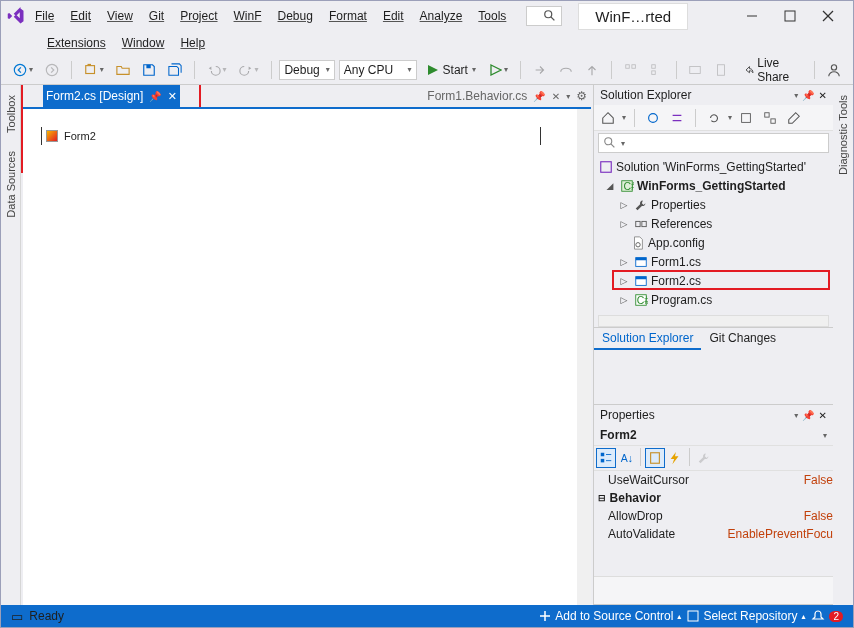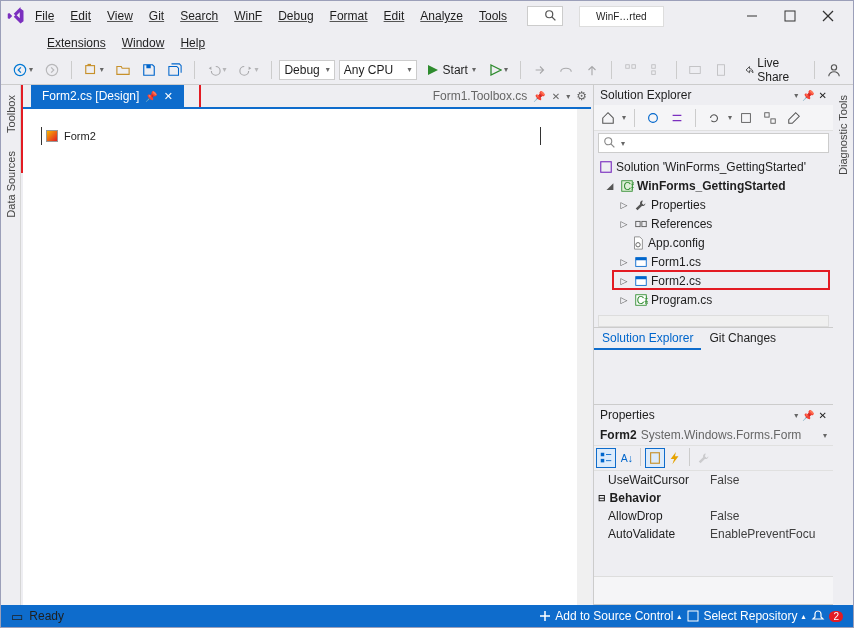--- a/index.html
+++ b/index.html
@@ -6,21 +6,21 @@
 body { width: 854px; height: 628px; background: #eeeef2; overflow: hidden; }
 .window { display: flex; flex-direction: column; height: 100%; border: 1px solid #9b9fb9; background: #eeeef2; }
 
 
 .titlebar { height: 30px; display: flex; align-items: center; padding: 0 6px; gap: 4px; }
 .vs-logo { width: 18px; height: 18px; display:flex; align-items:center; justify-content:center; }
 .vs-logo svg { width: 18px; height: 18px; }
 .menu-item { padding: 4px 6px; cursor: default; }
 .menu-item span { text-decoration: underline; text-decoration-color: #555; }
 .search-box { width: 36px; height: 20px; border: 1px solid #ccc; background:#fff; display:flex; align-items:center; justify-content:flex-end; padding:0 4px; margin-left:10px; }
-.title-project { margin-left: 12px; padding: 4px 16px; background:#fff; border:1px solid #ddd; font-size:10px; }
+.title-project { margin-left: 12px; padding: 4px 16px; background:#fff; border:1px solid #ddd; font-size:15px; }
 .win-btns { margin-left:auto; display:flex; gap:0; }
 .win-btn { width: 38px; height: 24px; display:flex; align-items:center; justify-content:center; cursor:default; }
 
 .menubar2 { height: 24px; display:flex; align-items:center; padding: 0 40px; gap: 4px; }
 
 
 .toolbar { height: 30px; display:flex; align-items:center; padding: 0 8px; gap: 4px; border-bottom: 1px solid #ccc; }
 .tbtn { padding: 2px 4px; display:flex; align-items:center; gap:2px; cursor:default; }
 .tsep { width:1px; height:18px; background:#ccc; margin: 0 4px; }
 .combo { height: 20px; border: 1px solid #ccc; background:#fff; display:flex; align-items:center; padding: 0 4px; gap:6px; }
@@ -31,21 +31,21 @@
 
 .body-area { flex:1; display:flex; overflow:hidden; }
 .left-rails { width: 20px; background:#eeeef2; display:flex; flex-direction:column; align-items:center; padding-top:4px; gap:6px; border-right:1px solid #d6d6d6;}
 .rail-tab { writing-mode: vertical-rl; transform: rotate(180deg); padding:6px 2px; color:#444; font-size:11px; }
 .center-col { flex:1; display:flex; flex-direction:column; min-width:0; }
 .right-col { width: 240px; display:flex; flex-direction:column; border-left:1px solid #ccc; }
 .right-rails { width: 20px; background:#eeeef2; display:flex; flex-direction:column; align-items:center; padding-top:4px; }
 
 
 .doc-tabs { height: 22px; display:flex; align-items:stretch; background:#eeeef2; padding-left:10px; position:relative; }
-.doc-tab { display:flex; align-items:center; padding: 0 10px; gap:6px; border:1px solid transparent; font-size:12px; }
+.doc-tab { display:flex; align-items:center; padding: 0 2px; gap:6px; border:1px solid transparent; font-size:12px;margin-left:12px; }
 .doc-tab.active { background:#0e6ccc; color:#fff; }
 .doc-tab.active .tab-text, .doc-tab.active .pin, .doc-tab.active .close { color:#fff; }
 .doc-right { margin-left:auto; display:flex; align-items:center; gap:6px; padding-right:6px; color:#666; }
 .highlight-red { position:absolute; border:2px solid #e31b23; pointer-events:none; }
 
 
 .designer-wrap { flex:1; display:flex; background:#fff; border-top:2px solid #0e6ccc; position:relative; margin: 0 2px; }
 .designer-scroll { flex:1; overflow:auto; padding:18px 0 0 18px; background:#fff; position:relative; }
 .form-canvas { width: 500px; height: 18px; border:1px solid #333; background:#fff; display:flex; align-items:center; }
 .form-titlebar { height:18px; background:#fff; display:flex; align-items:center; gap:6px; width:100%; padding:0 4px; }
@@ -73,21 +73,21 @@
 .panel-tab.active { color:#0066cc; border-bottom:2px solid #0e6ccc; }
 
 
 .prop-selector { padding:3px 6px; display:flex; gap:4px; align-items:center; font-size:12px; border-bottom:1px solid #e0e0e0; }
 .prop-toolbar { display:flex; gap:0; padding:2px 2px; border-bottom:1px solid #e0e0e0; }
 .prop-toolbar .ptool { border:1px solid transparent; }
 .prop-toolbar .ptool.on { border-color:#0e6ccc; background:#dcebfb; }
 .prop-grid { font-size:12px; }
 .prop-row { display:flex; height:18px; align-items:center; }
 .prop-name { width:110px; padding-left:14px; overflow:hidden; }
-.prop-val { flex:1; padding-left:6px; color:#404040; overflow:hidden; white-space:nowrap; }
+.prop-val { flex:1; padding-left:6px; color:#c2410c; overflow:hidden; white-space:nowrap;text-align:right; }
 .prop-cat { background:#eeeef2; padding-left:4px; display:flex; align-items:center; gap:4px; height:18px; font-weight:600; }
 
 
 .status-bar { height:22px; background:#0e6ccc; color:#fff; display:flex; align-items:center; padding:0 10px; font-size:12px; gap:6px; }
 .status-bar .spacer { flex:1; }
 .sb-item { display:flex; align-items:center; gap:4px; color:#fff; }
 .sb-item * { color:#fff; }
 
 .carrot { font-size:8px; color:#666; }
 .ic { width:14px; height:14px; }
@@ -101,21 +101,21 @@
   <div class="titlebar">
     <span class="vs-logo">
       <svg viewBox="0 0 24 24">
           <path fill="#7b2fbf" d="M18 2l4 3v14l-4 3-9-9 3-3 5 5V7l-5 5-3-3 9-9zM3 8l4 4-4 4-2-1V9l2-1z"></path>
         </svg>
     </span>
     <div class="menu-item"><span>File</span></div>
     <div class="menu-item"><span>Edit</span></div>
     <div class="menu-item"><span>View</span></div>
     <div class="menu-item"><span>Git</span></div>
-    <div class="menu-item"><span>Search</span></div>
+    <div class="menu-item"><span>Project</span></div>
     <div class="menu-item"><span>WinF</span></div>
     <div class="menu-item"><span>Debug</span></div>
     <div class="menu-item"><span>Format</span></div>
     <div class="menu-item"><span>Edit</span></div>
     <div class="menu-item"><span>Analyze</span></div>
     <div class="menu-item"><span>Tools</span></div>
     <div class="search-box">
       <svg class="ic" viewBox="0 0 16 16">
           <circle cx="6" cy="6" r="4" fill="none" stroke="#555" stroke-width="1.4"></circle>
           <line x1="9" y1="9" x2="13" y2="13" stroke="#555" stroke-width="1.6"></line>
@@ -289,21 +289,21 @@
 
     <div class="center-col">
       <div class="doc-tabs">
         <div class="highlight-red" style="left:0; top:-2px; width:180px; height:90px;"></div>
         <div class="doc-tab active">
           <span class="tab-text">Form2.cs [Design]</span>
           <span class="pin" style="font-size:10px">📌</span>
           <span class="close" style="font-size:11px">✕</span>
         </div>
         <div class="doc-right">
-          <span style="color:#666">Form1.Toolbox.cs</span>
+          <span style="color:#666">Form1.Behavior.cs</span>
           <span style="font-size:10px;color:#666">📌</span>
           <span style="font-size:10px;color:#666">✕</span>
           <span class="carrot">▾</span>
           <span style="color:#666">⚙</span>
         </div>
       </div>
 
       <div class="designer-wrap">
         <div class="designer-scroll">
           <div class="form-canvas">
@@ -473,21 +473,20 @@
       <div class="panel" style="height:200px;">
         <div class="panel-header">
           <span>Properties</span>
           <span class="spacer"></span>
           <span class="carrot">▾</span>
           <span style="font-size:10px">📌</span>
           <span style="font-size:10px">✕</span>
         </div>
         <div class="prop-selector">
           <b>Form2</b>
-          <span style="color:#666;overflow:hidden">System.Windows.Forms.Form</span>
           <span class="carrot" style="margin-left:auto">▾</span>
         </div>
         <div class="prop-toolbar">
           <div class="ptool on">
               <svg class="ic" viewBox="0 0 16 16">
                 <rect x="2" y="2" width="4" height="4" fill="#0066cc"></rect>
                 <rect x="2" y="9" width="4" height="4" fill="#0066cc"></rect>
                 <line x1="8" y1="4" x2="14" y2="4" stroke="#0066cc"></line>
                 <line x1="8" y1="11" x2="14" y2="11" stroke="#0066cc"></line>
               </svg>

